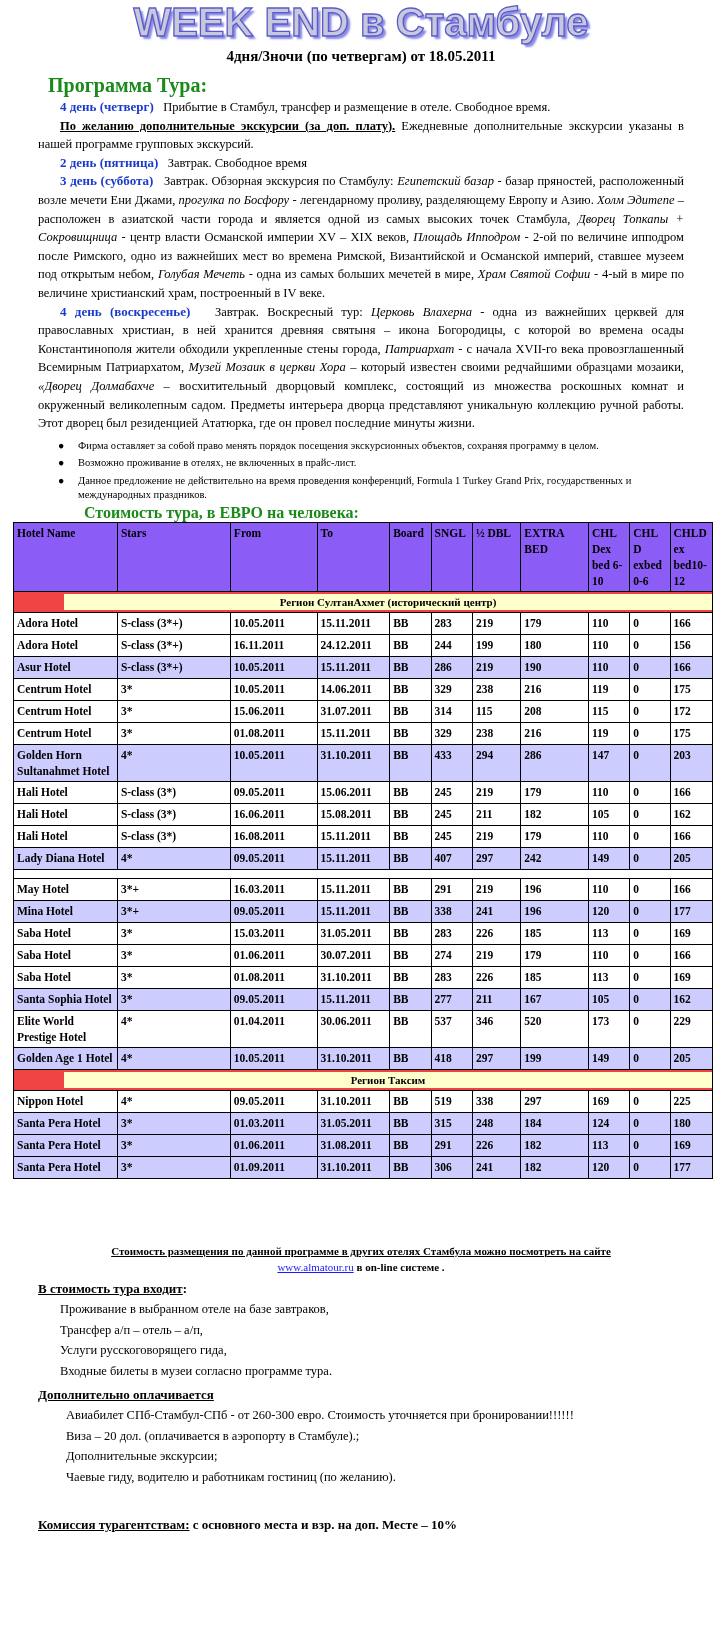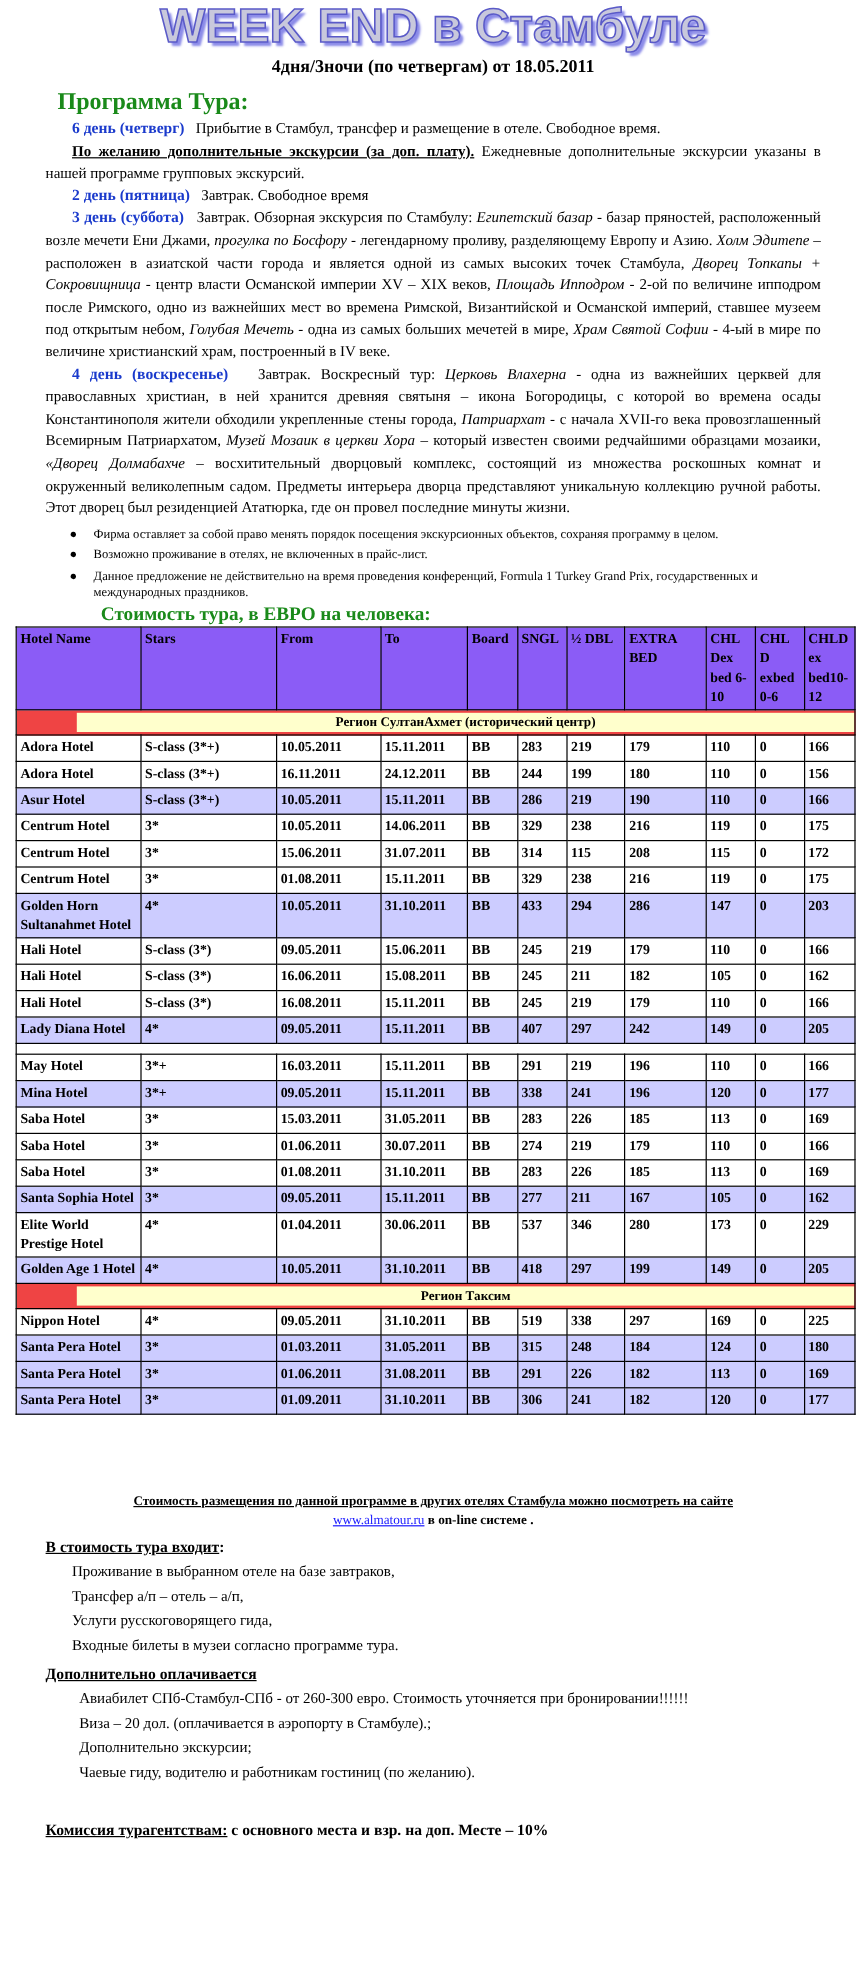--- a/index.html
+++ b/index.html
@@ -39,21 +39,21 @@
 </head>
 <body>
 
 <div class="title-wrap">
   <span class="big-title">WEEK END в Стамбуле</span>
 </div>
 <div class="subtitle">4дня/3ночи  (по четвергам) от  18.05.2011</div>
 <div class="program-head">Программа Тура:</div>
 
 <div class="para">
-  <span class="indent"></span><span class="day">6 день (четверг)</span>&nbsp;&nbsp;&nbsp;<span>Прибытие в Стамбул, трансфер  и размещение в отеле. Свободное время.</span>
+  <span class="indent"></span><span class="day">4 день (четверг)</span>&nbsp;&nbsp;&nbsp;<span>Прибытие в Стамбул, трансфер  и размещение в отеле. Свободное время.</span>
 </div>
 <div class="para">
   <span class="indent"></span><span class="ul-bold">По желанию дополнительные экскурсии (за доп. плату).</span><span> Ежедневные дополнительные экскурсии указаны в нашей программе групповых экскурсий.</span>
 </div>
 <div class="para">
   <span class="indent"></span><span class="day">2 день (пятница)</span>&nbsp;&nbsp;&nbsp;<span>Завтрак. Свободное время</span>
 </div>
 <div class="para">
   <span class="indent"></span><span class="day">3 день (суббота)</span>&nbsp;&nbsp;&nbsp;<span id="day3-body"><span>Завтрак. Обзорная экскурсия по Стамбулу:  </span><i>Египетский базар</i><span> - базар пряностей, расположенный возле мечети Ени Джами, </span><i>прогулка по Босфору</i><span> - легендарному проливу, разделяющему Европу и Азию.  </span><i>Холм Эдитепе</i><span> – расположен в азиатской части города и является одной из самых высоких точек Стамбула, </span><i>Дворец Топкапы + Сокровищница</i><span> - центр власти Османской империи XV – XIX веков, </span><i>Площадь Ипподром</i><span> - 2-ой по величине ипподром после Римского, одно из важнейших мест  во времена Римской, Византийской и Османской империй, ставшее музеем под открытым небом, </span><i>Голубая Мечеть</i><span> - одна из самых больших мечетей в мире, </span><i>Храм Святой Софии</i><span> - 4-ый  в мире по величине христианский храм, построенный в IV веке.</span></span>
 </div>
@@ -329,21 +329,21 @@
         <td>162</td>
       </tr>
       <tr class="row">
         <td>Elite World Prestige Hotel</td>
         <td>4*</td>
         <td>01.04.2011</td>
         <td>30.06.2011</td>
         <td>BB</td>
         <td>537</td>
         <td>346</td>
-        <td>280</td>
+        <td>520</td>
         <td>173</td>
         <td>0</td>
         <td>229</td>
       </tr>
       <tr class="row hl">
         <td>Golden Age 1 Hotel</td>
         <td>4*</td>
         <td>10.05.2011</td>
         <td>31.10.2011</td>
         <td>BB</td>
@@ -421,16 +421,16 @@
 
 <div class="sec-head"><span class="u">В стоимость тура входит</span><span>:</span></div>
 <div class="item">Проживание в выбранном отеле на базе завтраков,</div>
 <div class="item">Трансфер а/п – отель – а/п,</div>
 <div class="item">Услуги русскоговорящего гида,</div>
 <div class="item">Входные билеты в музеи согласно программе тура.</div>
 
 <div class="sec-head"><span class="u">Дополнительно оплачивается</span></div>
 <div class="item2">Авиабилет СПб-Стамбул-СПб -  от 260-300 евро. Стоимость уточняется при бронировании!!!!!!</div>
 <div class="item2">Виза – 20 дол. (оплачивается в аэропорту в Стамбуле).;</div>
-<div class="item2">Дополнительно экскурсии;</div>
+<div class="item2">Дополнительные экскурсии;</div>
 <div class="item2">Чаевые гиду, водителю и работникам гостиниц (по желанию).</div>
 
 <div class="commission"><span class="u">Комиссия турагентствам:</span><span> с основного места и взр. на доп. Месте – 10%</span></div>
 
 </body></html>

